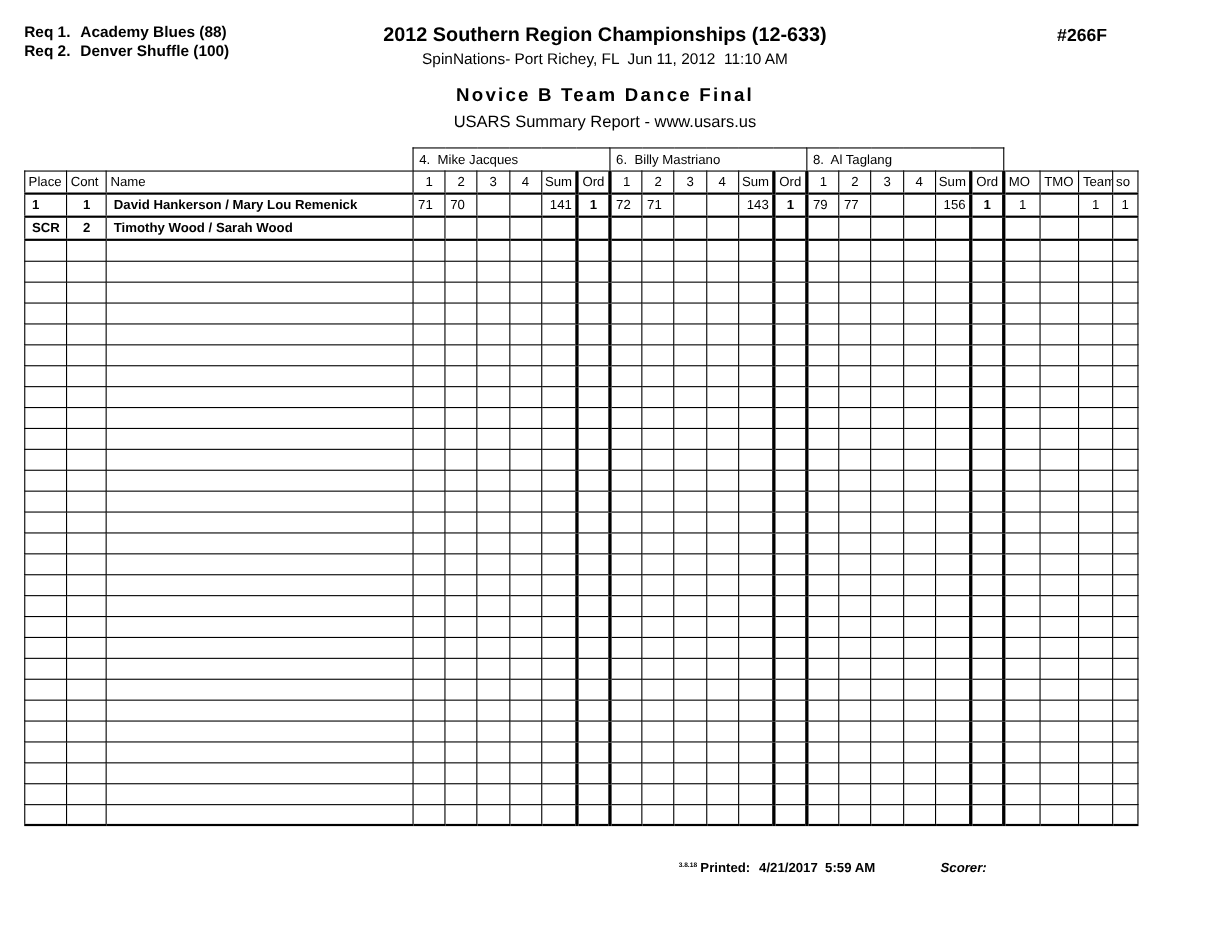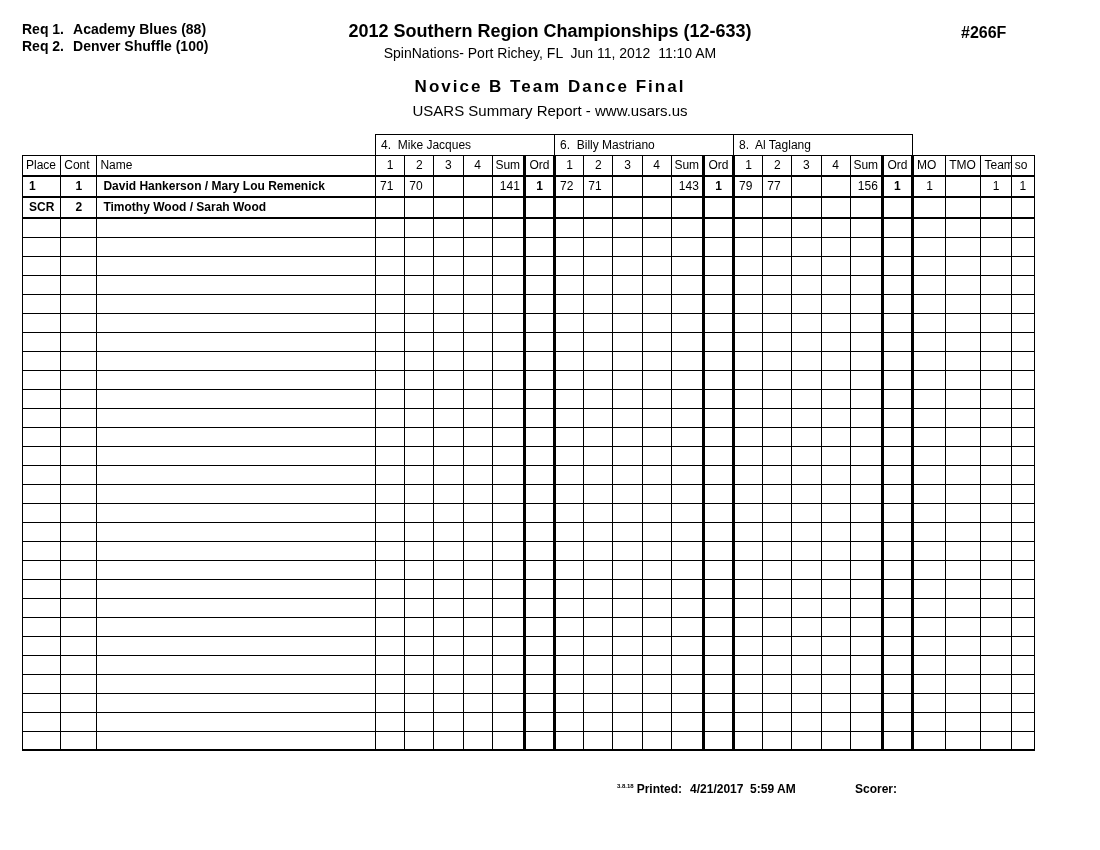--- a/index.html
+++ b/index.html
@@ -44,21 +44,21 @@
   .c-cont { text-align: center; }
   .c-name { text-align: left; padding-left: 6px; }
   .c-score { text-align: left; padding-left: 4px; }
   .c-sum { text-align: right; padding-right: 3px; }
   .c-mo, .c-tmo, .c-rule, .c-so { text-align: center; }
 
   
   .footer { position: absolute; left: 617px; top: 782px; font-size: 12px; font-weight: bold; }
   .footer .ver { font-size: 6px; vertical-align: 5px; margin-right: 3px; }
   .footer .pval { white-space: pre; margin-left: 8px; }
-  .scorer { position: absolute; left: 855px; top: 782px; font-size: 12px; font-weight: bold; }
+  .scorer { position: absolute; left: 855px; top: 782px; font-size: 12px; font-weight: bold; font-style: italic; }
 </style>
 </head>
 <body>
 
 <div class="req">
   <div>
     <span>Req 1.</span><span class="reqname">Academy Blues (88)</span>
   </div>
   <div>
     <span>Req 2.</span><span class="reqname">Denver Shuffle (100)</span>

